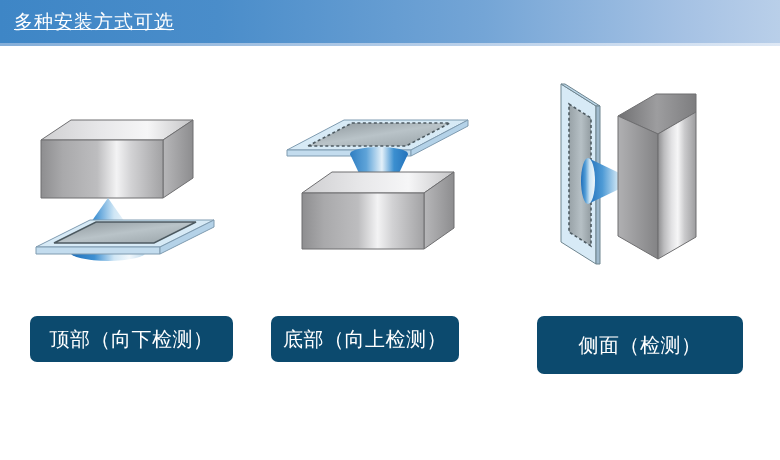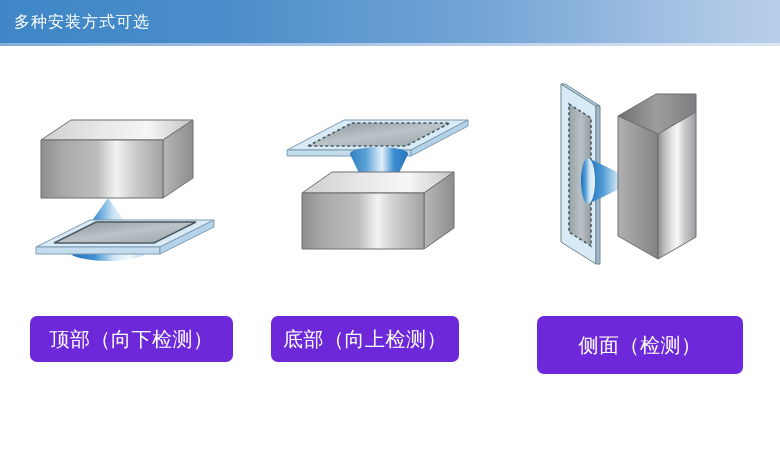--- a/index.html
+++ b/index.html
@@ -29,36 +29,37 @@
     width: 780px;
     height: 3px;
     background: linear-gradient(to right, #6fa0d2 0%, #a8c4e4 55%, #d8e4f3 100%);
     opacity: 0.85;
   }
   #header-title {
     position: absolute;
     left: 14px;
     top: 9px;
     color: #ffffff;
-    font-size: 16px;
+    font-size: 19px;
     letter-spacing: 1px;
     line-height: 25px;
     white-space: nowrap;
+    text-decoration: underline;
   }
 
   
   .figure {
     position: absolute;
   }
   .figure svg { display: block; }
 
   
   .label-chip {
     position: absolute;
-    background: #6d28d9;
+    background: #0c4a6e;
     border-radius: 7px;
     color: #ffffff;
     font-size: 20px;
     display: flex;
     align-items: center;
     justify-content: center;
     white-space: nowrap;
     letter-spacing: 0.5px;
     box-sizing: border-box;
   }

